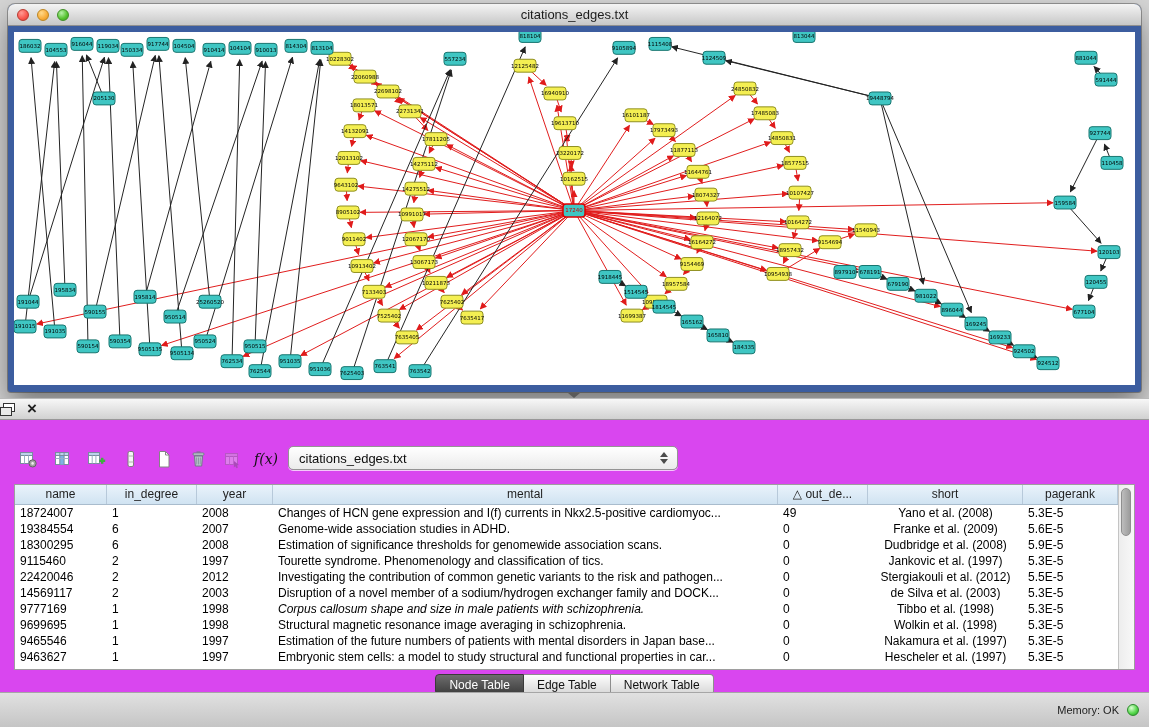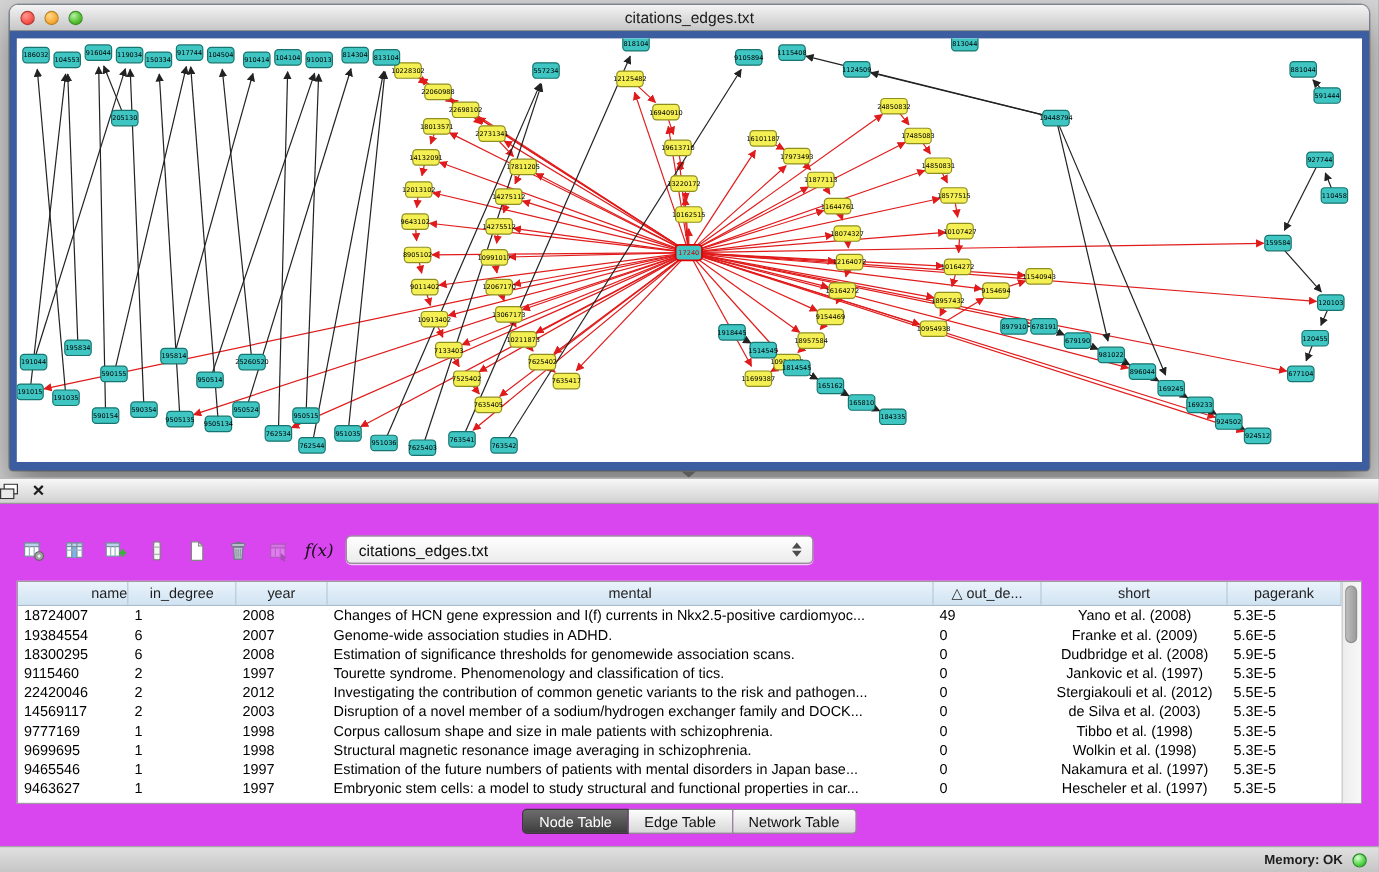--- a/index.html
+++ b/index.html
@@ -79,23 +79,23 @@
     background:linear-gradient(to right,#bdbdbd,#9c9c9c);border:1px solid #8f8f8f;box-sizing:border-box;}
   
   .table-tabs{position:absolute;left:0;top:254px;width:100%;display:flex;justify-content:center;}
   .tab{height:21px;padding:0 13px;font-size:12px;border:1px solid #8d8d8d;border-left:none;
     background:linear-gradient(#fdfdfd,#d7d7d7);color:#111;font-family:inherit;}
   .tab:first-child{border-left:1px solid #8d8d8d;border-radius:4px 0 0 4px;}
   .tab:last-child{border-radius:0 4px 4px 0;}
   .tab.active{background:linear-gradient(#6d6d6d,#3d3d3d);color:#fff;border-color:#3a3a3a;}
   
   .status-bar{
-    position:absolute;left:0;bottom:0;width:100%;height:22px;box-sizing:border-box;
+    position:absolute;left:0;bottom:0;width:100%;height:35px;box-sizing:border-box;
     background:linear-gradient(#e1e1e1,#c5c5c5);border-top:1px solid #a6a6a6;
-    display:flex;align-items:center;justify-content:flex-end;font-weight:bold;
+    display:flex;align-items:center;justify-content:flex-end;
   }
   .memory-label{font-size:11px;color:#1d1d1d;margin-right:8px;}
   .memory-dot{width:12px;height:12px;border-radius:50%;margin-right:10px;box-sizing:border-box;
     background:radial-gradient(circle at 35% 30%,#dcffd4,#59d94f 55%,#1f9e1f);border:1px solid #2c8a2c;}
 </style>
 </head>
 <body>
 
 <div class="network-window">
   <div class="titlebar">
@@ -814,21 +814,21 @@
     <span class="value">citations_edges.txt</span>
     <span class="stepper">
       <span class="up"></span>
         <span class="dn"></span>
     </span>
   </div>
 
   <div class="table-area">
     <div class="table-main">
       <div class="table-header-row">
-          <div class="th" style="width: 92px; text-align: right;">name</div>
+          <div class="th" style="width: 92px;">name</div>
           <div class="th" style="width: 90px;">in_degree</div>
           <div class="th" style="width: 76px;">year</div>
           <div class="th" style="flex: 1 1 0%;">mental</div>
           <div class="th" style="width: 90px;">△ out_de...</div>
           <div class="th" style="width: 155px;">short</div>
           <div class="th" style="width: 95px;">pagerank</div>
         </div>
       <div>
           <div class="tr">
             <div class="td" style="width: 92px;">18724007</div>
@@ -881,21 +881,21 @@
             <div class="td" style="width: 76px;">2003</div>
             <div class="td" style="flex: 1 1 0%;">Disruption of a novel member of a sodium/hydrogen exchanger family and DOCK...</div>
             <div class="td" style="width: 90px;">0</div>
             <div class="td center" style="width: 155px;">de Silva et al. (2003)</div>
             <div class="td" style="width: 95px;">5.3E-5</div>
           </div>
           <div class="tr">
             <div class="td" style="width: 92px;">9777169</div>
             <div class="td" style="width: 90px;">1</div>
             <div class="td" style="width: 76px;">1998</div>
-            <div class="td" style="flex: 1 1 0%;">Corpus callosum shape and size in male patients with schizophrenia.</div>
+            <div class="td" style="flex: 1 1 0%; font-style: italic;">Corpus callosum shape and size in male patients with schizophrenia.</div>
             <div class="td" style="width: 90px;">0</div>
             <div class="td center" style="width: 155px;">Tibbo et al. (1998)</div>
             <div class="td" style="width: 95px;">5.3E-5</div>
           </div>
           <div class="tr">
             <div class="td" style="width: 92px;">9699695</div>
             <div class="td" style="width: 90px;">1</div>
             <div class="td" style="width: 76px;">1998</div>
             <div class="td" style="flex: 1 1 0%;">Structural magnetic resonance image averaging in schizophrenia.</div>
             <div class="td" style="width: 90px;">0</div>

